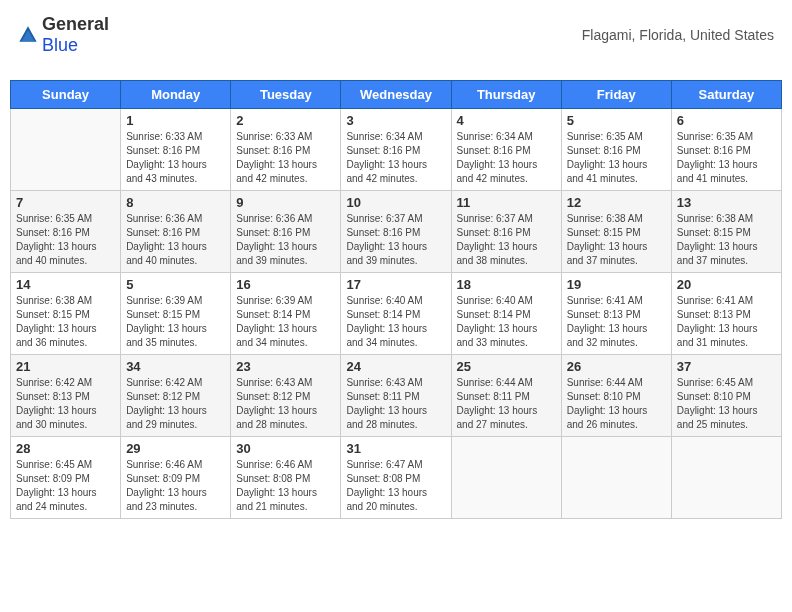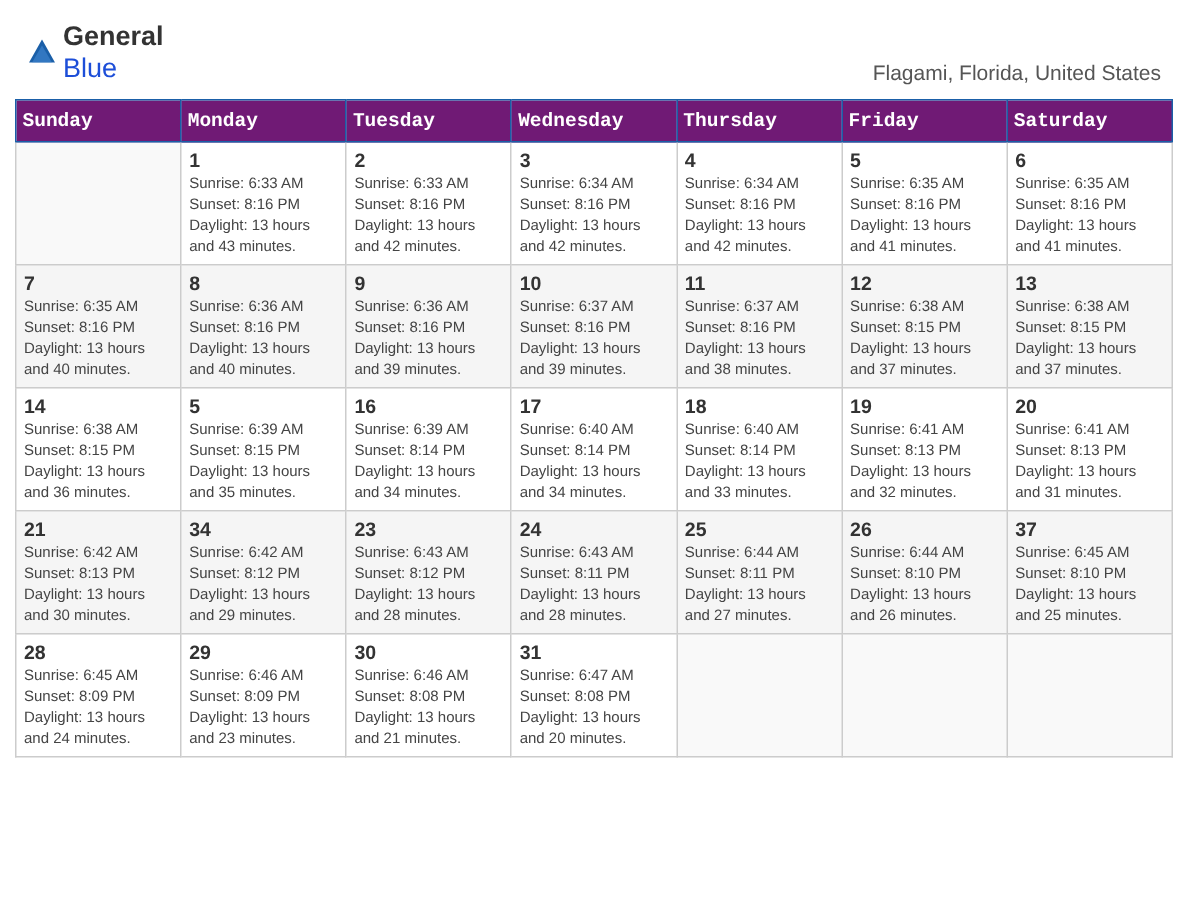--- a/index.html
+++ b/index.html
@@ -6,22 +6,22 @@
     body {
       font-family: Arial, sans-serif;
       background: #fff;
       width: 792px;
       min-height: 612px;
       padding: 10px;
     }
     .header {
       display: flex;
       justify-content: space-between;
-      align-items: flex-end;
-      margin-bottom: 6px;
+      align-items: center;
+      margin-bottom: 20px;
       padding: 4px 8px;
       gap: 20px;
     }
     .logo {
       display: flex;
       align-items: center;
       gap: 4px;
     }
     .logo-text-general {
       font-size: 18px;
@@ -49,27 +49,26 @@
     .location-title {
       font-size: 14px;
       color: #555;
     }
     .calendar {
       width: 100%;
       border-collapse: collapse;
       border: 1px solid #ccc;
     }
     .calendar th {
-      background-color: #701a75;
+      background-color: #3b82f6;
       color: #fff;
       font-size: 13px;
       padding: 6px 4px;
-      text-align: left;
+      text-align: center;
       border: 1px solid #1a5fa8;
-      font-family: Liberation Mono, monospace;
     }
     .calendar td {
       vertical-align: top;
       border: 1px solid #ccc;
       padding: 4px 5px;
       min-height: 80px;
       font-size: 10.5px;
       color: #333;
       width: calc(100% / 7);
     }

